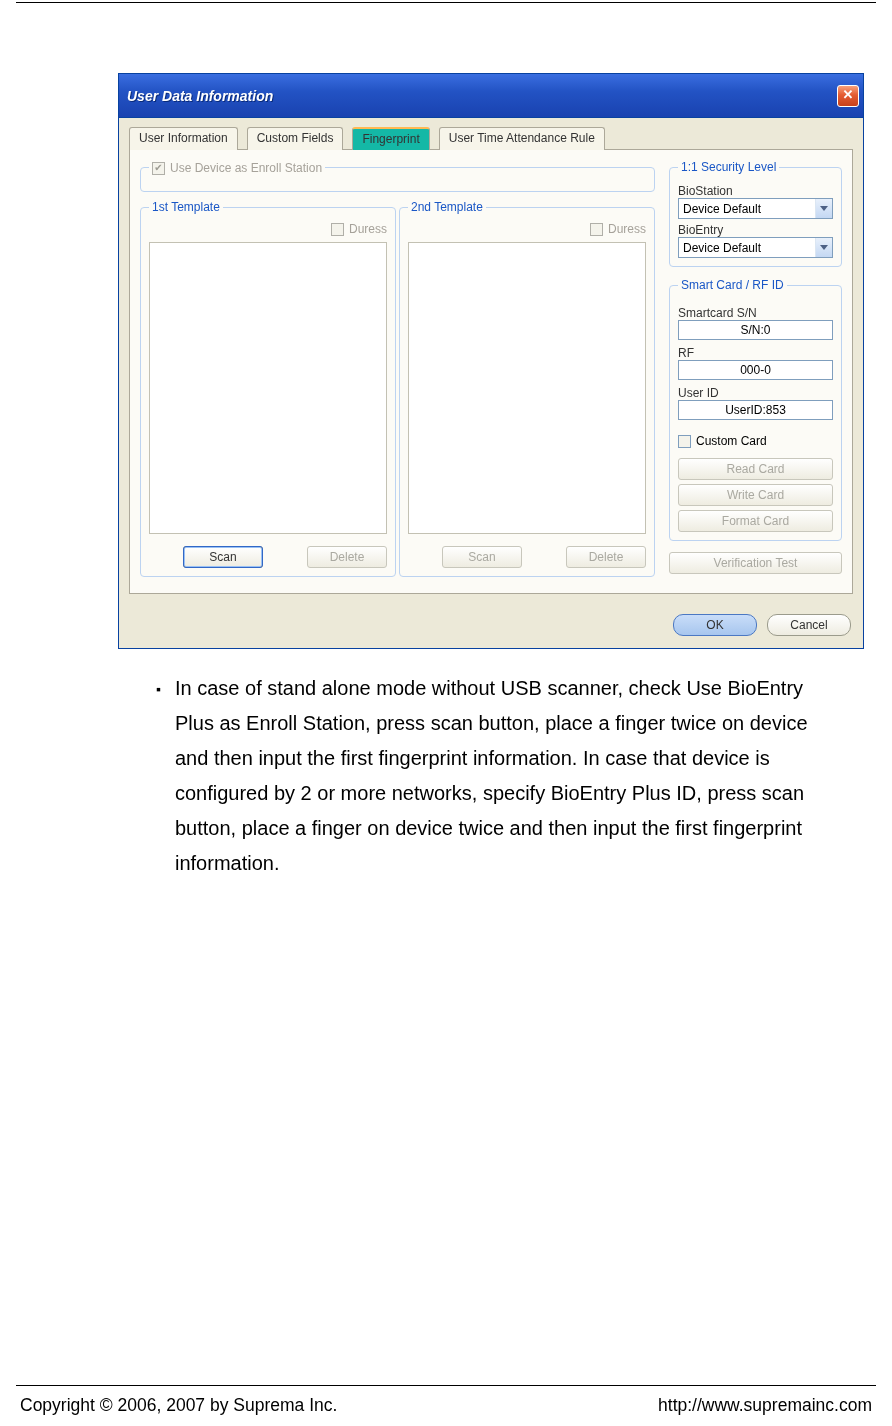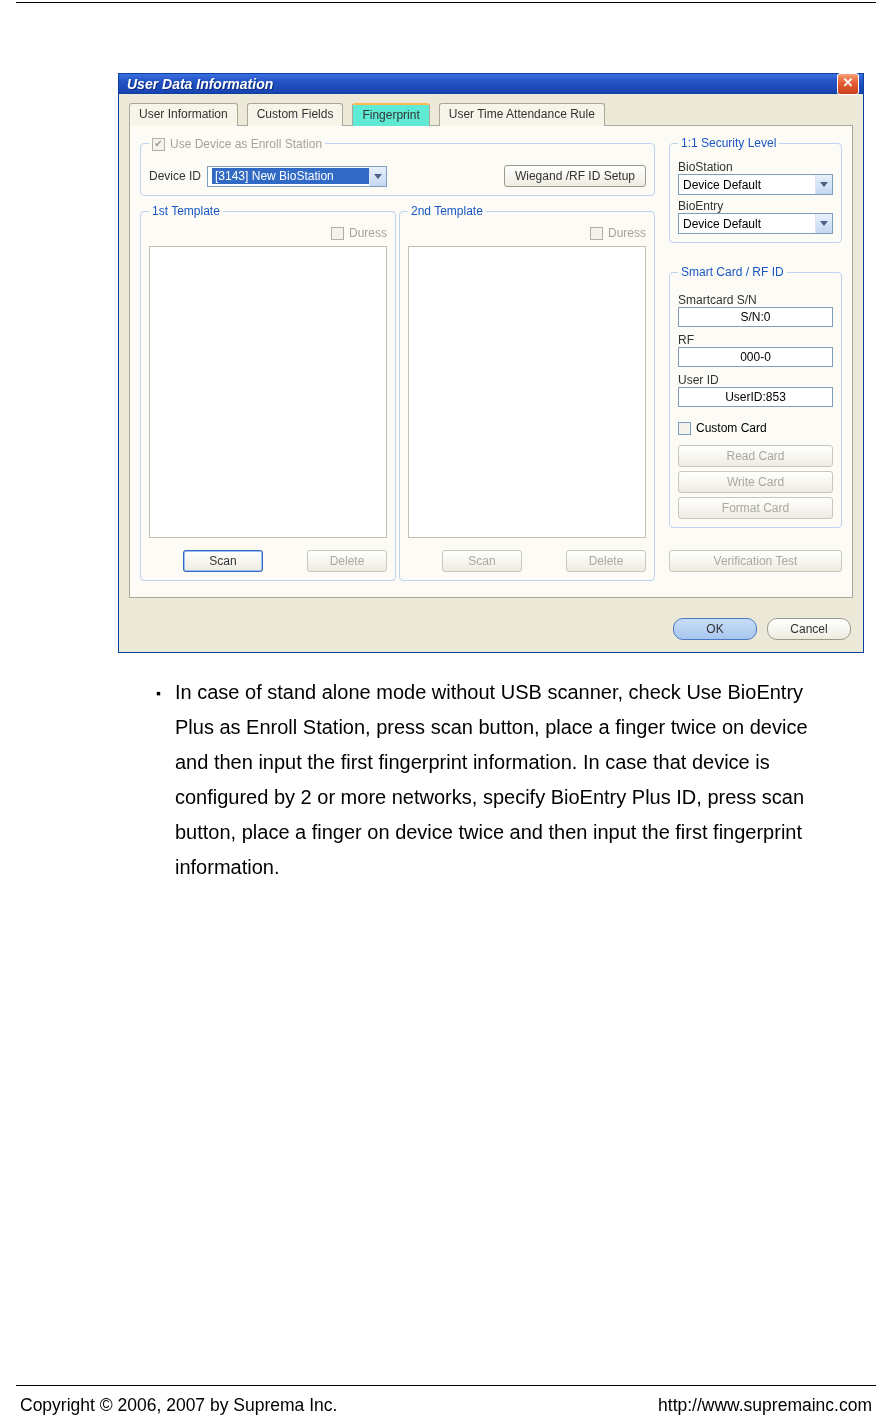--- a/index.html
+++ b/index.html
@@ -51,21 +51,21 @@
     width: 746px;
   }
   .dialog {
     border: 1px solid #0842a0;
     background: #ece9d8;
     font-family: Tahoma, Arial, sans-serif;
     font-size: 12px;
     color: #000;
   }
   .titlebar {
-    height: 20px;
+    height: 44px;
     background: linear-gradient(to bottom,#3a6ee0 0%,#2353c4 40%,#1942b0 100%);
     display: flex;
     align-items: center;
     padding: 0 4px 0 8px;
     border-bottom: 1px solid #0842a0;
   }
   .titlebar-title {
     flex: 1;
     color: #fff;
     font-weight: bold;
@@ -99,21 +99,21 @@
     border: 1px solid #aca899;
     border-bottom: none;
     border-radius: 3px 3px 0 0;
     background: #f7f5ea;
     font-size: 12px;
     margin-right: 9px;
     color: #333;
     cursor: pointer;
   }
   .tab.active {
-    background: #5eead4;
+    background: #14b8a6;
     border-top: 2px solid #ffb951;
     padding-bottom: 4px;
     position: relative;
     z-index: 3;
     text-align: center;
   }
   .tabpage {
     border: 1px solid #aca899;
     background: #fcfbf6;
     padding: 10px 10px 8px 10px;
@@ -226,21 +226,21 @@
     background: #fff;
   }
   .tmpl-btns {
     display: flex;
     gap: 10px;
     justify-content: center;
     margin-top: 12px;
   }
   .tmpl-btns .btn { width: 80px; margin-left: 34px; }
 
-  .tabpage-right fieldset { margin-bottom: 22px; }
+  .tabpage-right fieldset { margin-bottom: 11px; }
   .sub-label { font-size: 12px; color: #333; margin-top: 2px; }
   .input {
     border: 1px solid #7f9ebd;
     height: 20px;
     background: #fff;
     font-size: 12px;
     padding: 0 4px;
     width: 100%;
     display: flex;
     align-items: center;
@@ -299,31 +299,20 @@
         <div class="tabpage">
 
           <div class="tabpage-left">
             <fieldset class="fld-enroll">
               <legend>
                 <span class="chk">
                   <span class="chkbox">✔</span>
                   <span>Use Device as Enroll Station</span>
                 </span>
               </legend>
-              <div class="row1">
-                <span class="device-id-label">Device ID</span>
-                <div class="combo" style="width:180px">
-                  <span class="val sel">[3143] New BioStation</span>
-                  <span class="arrow">
-                      <span class="arrow-down"></span>
-                    </span>
-                </div>
-                <span style="flex:1"></span>
-                <span class="btn">Wiegand /RF ID Setup</span>
-              </div>
             </fieldset>
 
             <div class="templates">
               <fieldset>
                 <legend>1st Template</legend>
                 <div class="tmpl-head">
                   <span class="chk">
                     <span class="chkbox"></span>
                     <span>Duress</span>
                   </span>

